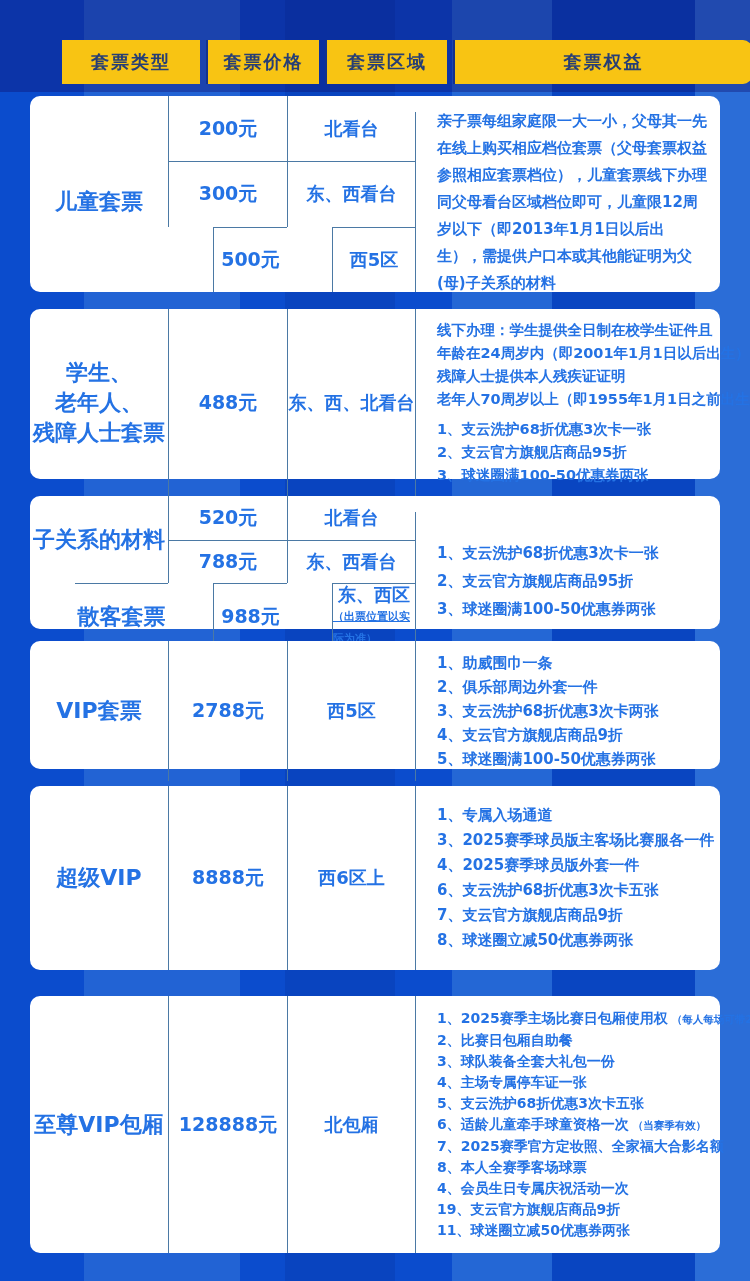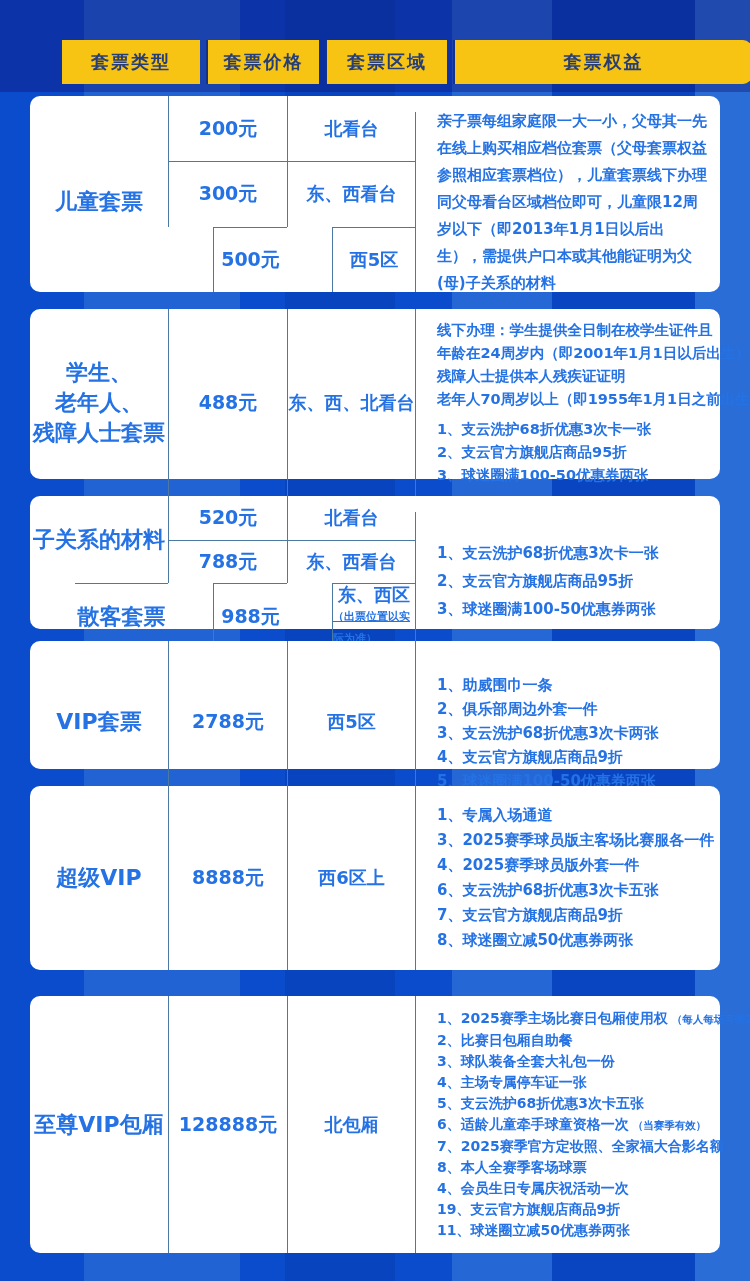--- a/index.html
+++ b/index.html
@@ -41,21 +41,21 @@
 
   #card1{top:96px;height:196px;grid-template-rows:1fr 1fr 1fr;}
   #card2{top:309px;height:170px;}
   #card3{top:496px;height:133px;grid-template-rows:44px 43px 1fr;}
   #card4{top:641px;height:128px;}
   #card5{top:786px;height:184px;}
   #card6{top:996px;height:257px;}
   #card2 .notes-list{font-size:14.5px;line-height:23px;}
   #card2 .items-list{font-size:14.5px;line-height:23px;margin-top:7px;}
   #card3 .items-list{font-size:15px;line-height:28px;}
-  #card4 .items-list{font-size:15px;line-height:24px;margin-top:22px;}
+  #card4 .items-list{font-size:15px;line-height:24px;}
   #card5 .items-list{font-size:15px;line-height:25px;}
   #card6 .items-list{font-size:14px;line-height:21px;}
 
   .r1{grid-row:1;} .r2{grid-row:2;} .r3{grid-row:3;margin-left:45px;}
   .c1{grid-column:1;} .c2{grid-column:2;} .c3{grid-column:3;} .c4{grid-column:4;}
   .rspan-all{grid-row:1/4;margin-top:16px;}
   .rspan-12{grid-row:1/3;}
 </style>
 </head>
 <body>

